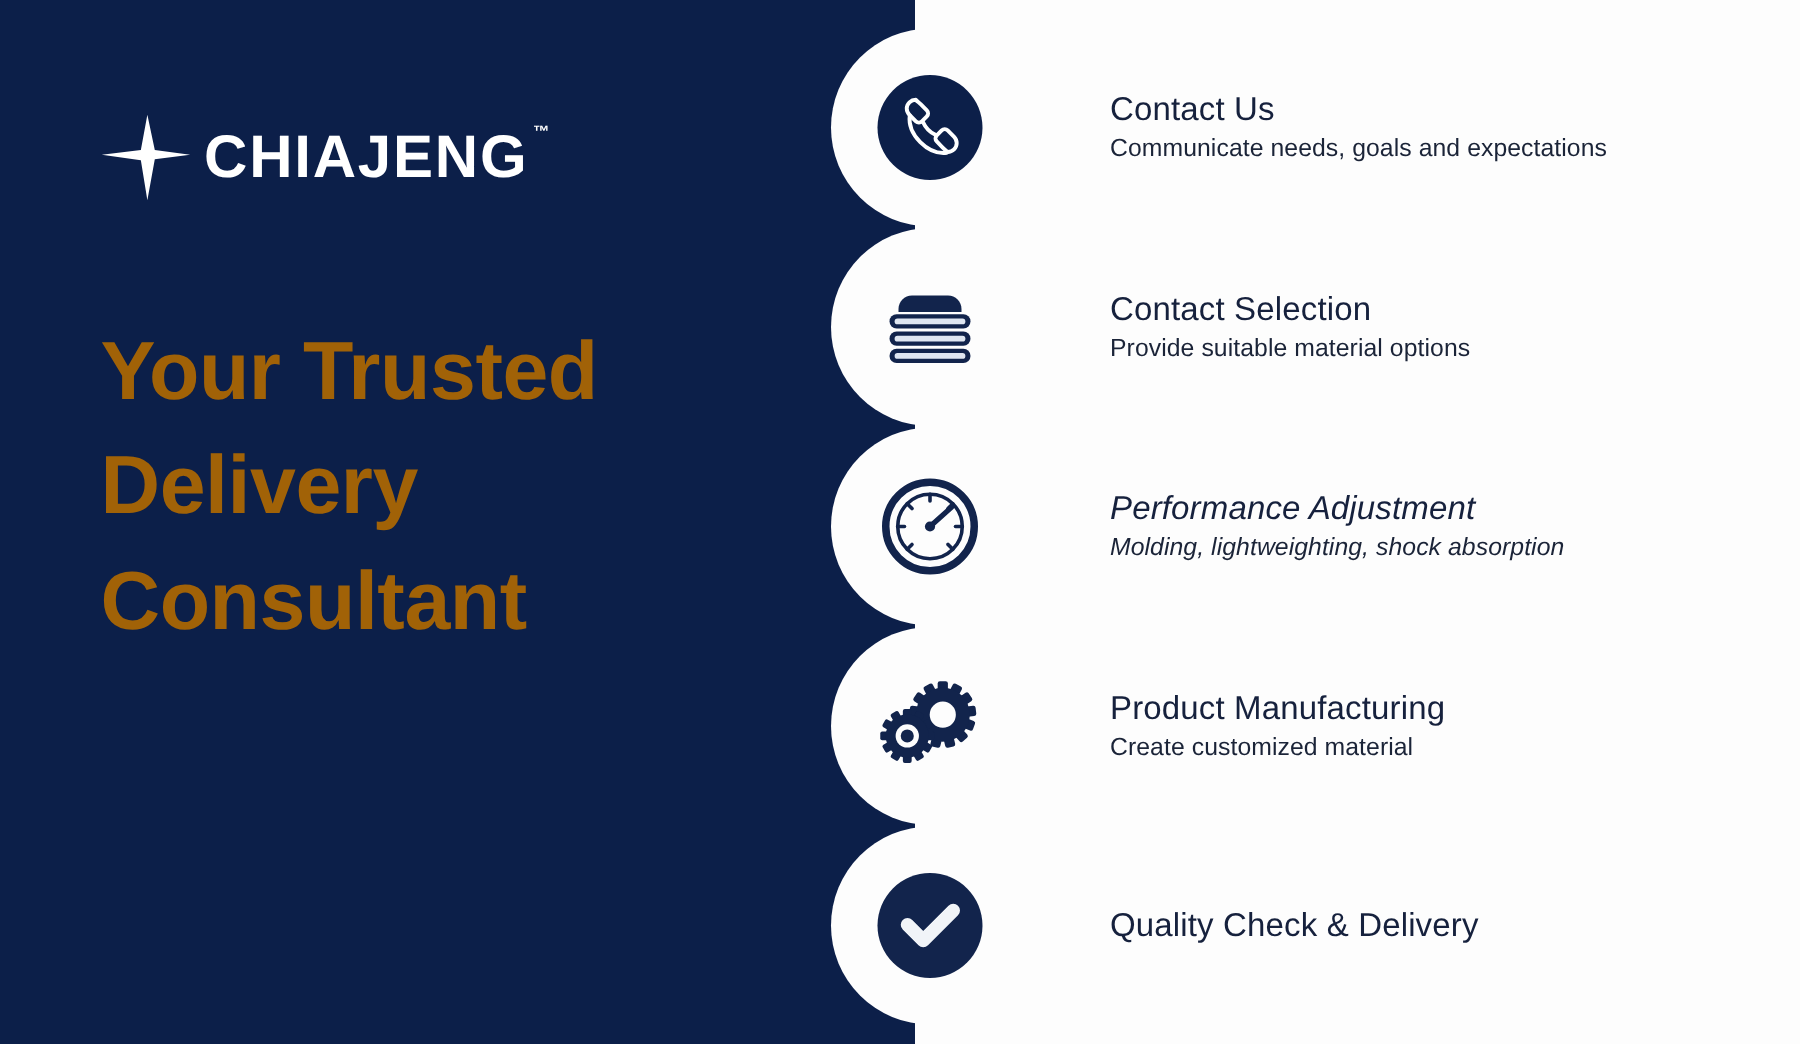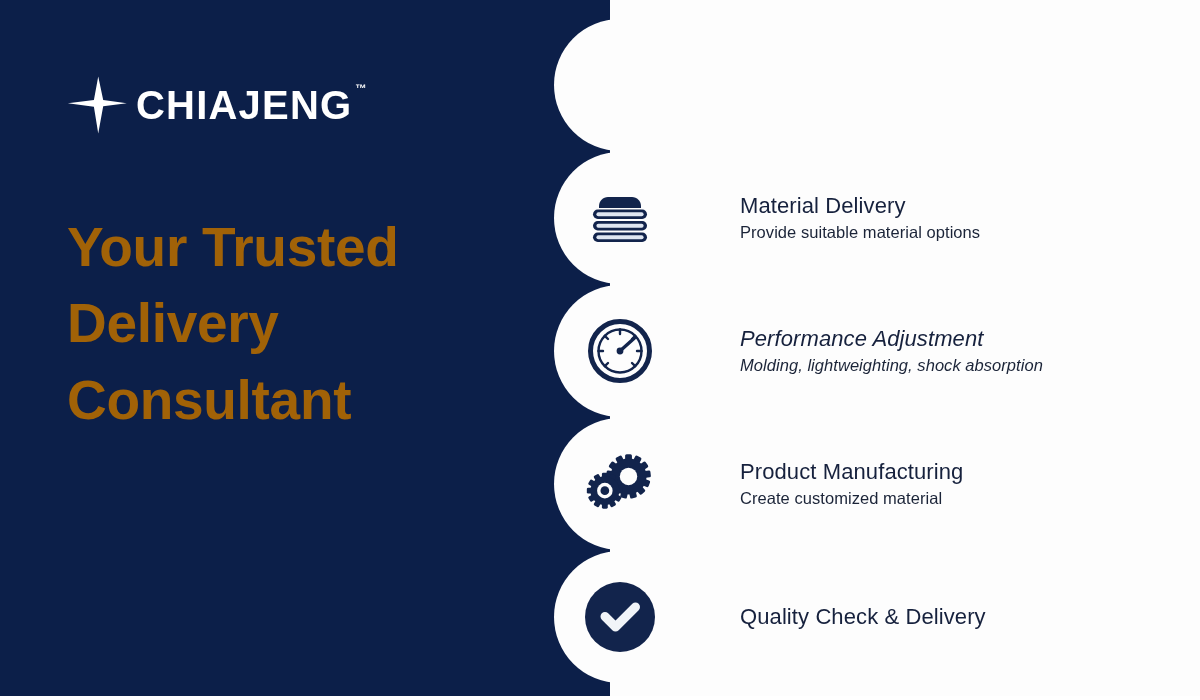--- a/index.html
+++ b/index.html
@@ -182,35 +182,52 @@
     </div>
   </div>
 
   <div class="headline">
     <span class="headline-line">Your Trusted</span>
     <span class="headline-line">Delivery</span>
     <span class="headline-line">Consultant</span>
   </div>
 
 
+  <div class="step" style="top:19px;">
+    <div class="step-icon-slot">
+      <svg class="icon-svg" width="72" height="72" viewBox="0 0 72 72">
+        <circle cx="36" cy="36" r="35" fill="#0c1f49"></circle>
+        <g transform="translate(36,36) rotate(0) translate(-36,-36)">
+          <path d="M26.5 17.5 c-3.2 0 -6 2.6 -6 5.9 c0 1.6 0.7 3.1 1.8 4.2 l4.3 4.3 c1.1 1.1 2.9 1.1 4 0 l3.3 -3.3 c1.1 -1.1 1.1 -2.9 0 -4 l-4.3 -4.3 c-1 -1.1 -2.3 -1.7 -3.1 -2.8 z" fill="none" stroke="#ffffff" stroke-width="2.6" stroke-linejoin="round"></path>
+          <path d="M31.4 32.5 c1.5 3.4 4.6 6.7 8.2 8.4" fill="none" stroke="#ffffff" stroke-width="2.6" stroke-linecap="round"></path>
+          <path d="M40.5 41.2 l3.3 -3.3 c1.1 -1.1 2.9 -1.1 4 0 l4.3 4.3 c1.1 1.1 1.7 2.6 1.7 4.2 c0 3.3 -2.7 5.9 -6 5.9 c-1.2 -0.9 -2.4 -2 -3.5 -3.1 l-3.8 -3.9 c-1.1 -1.1 -1.1 -3 0 -4.1 z" fill="none" stroke="#ffffff" stroke-width="2.6" stroke-linejoin="round"></path>
+          <path d="M22.5 27.8 c-0.8 6.3 2.1 13 7 17.9 c4.9 4.9 11.4 7.9 17.7 7.1" fill="none" stroke="#ffffff" stroke-width="2.6" stroke-linecap="round"></path>
+        </g>
+      </svg>
+    </div>
+    <div class="step-text">
+      <div class="step-title">Contact Us</div>
+      <div class="step-desc">Communicate needs, goals and expectations</div>
+    </div>
+  </div>
 
   <div class="step" style="top:152px;">
     <div class="step-icon-slot">
       <svg class="icon-svg" width="66" height="56" viewBox="0 0 66 56">
         <path d="M12 16 C12 11 16 7 21 7 L45 7 C50 7 54 11 54 16 L54 18 L12 18 Z" fill="#12244c"></path>
         <rect x="6" y="19.5" width="54" height="9.5" rx="4.75" fill="#12244c"></rect>
         <rect x="9.4" y="22.3" width="47.2" height="3.9" rx="1.95" fill="#dfe6f1"></rect>
         <rect x="6" y="31" width="54" height="9.5" rx="4.75" fill="#12244c"></rect>
         <rect x="9.4" y="33.8" width="47.2" height="3.9" rx="1.95" fill="#dfe6f1"></rect>
         <rect x="6" y="42.5" width="54" height="9.5" rx="4.75" fill="#12244c"></rect>
         <rect x="9.4" y="45.3" width="47.2" height="3.9" rx="1.95" fill="#dfe6f1"></rect>
       </svg>
     </div>
     <div class="step-text">
-      <div class="step-title">Material Delivery</div>
+      <div class="step-title">Contact Selection</div>
       <div class="step-desc">Provide suitable material options</div>
     </div>
   </div>
 
   <div class="step" style="top:285px;font-style:italic;">
     <div class="step-icon-slot">
       <svg class="icon-svg" width="66" height="66" viewBox="0 0 66 66">
         <circle cx="33" cy="33" r="29.5" fill="none" stroke="#12244c" stroke-width="5"></circle>
         <circle cx="33" cy="33" r="21.5" fill="none" stroke="#12244c" stroke-width="2.4"></circle>
         <g stroke="#12244c" stroke-width="2.4" stroke-linecap="round">

